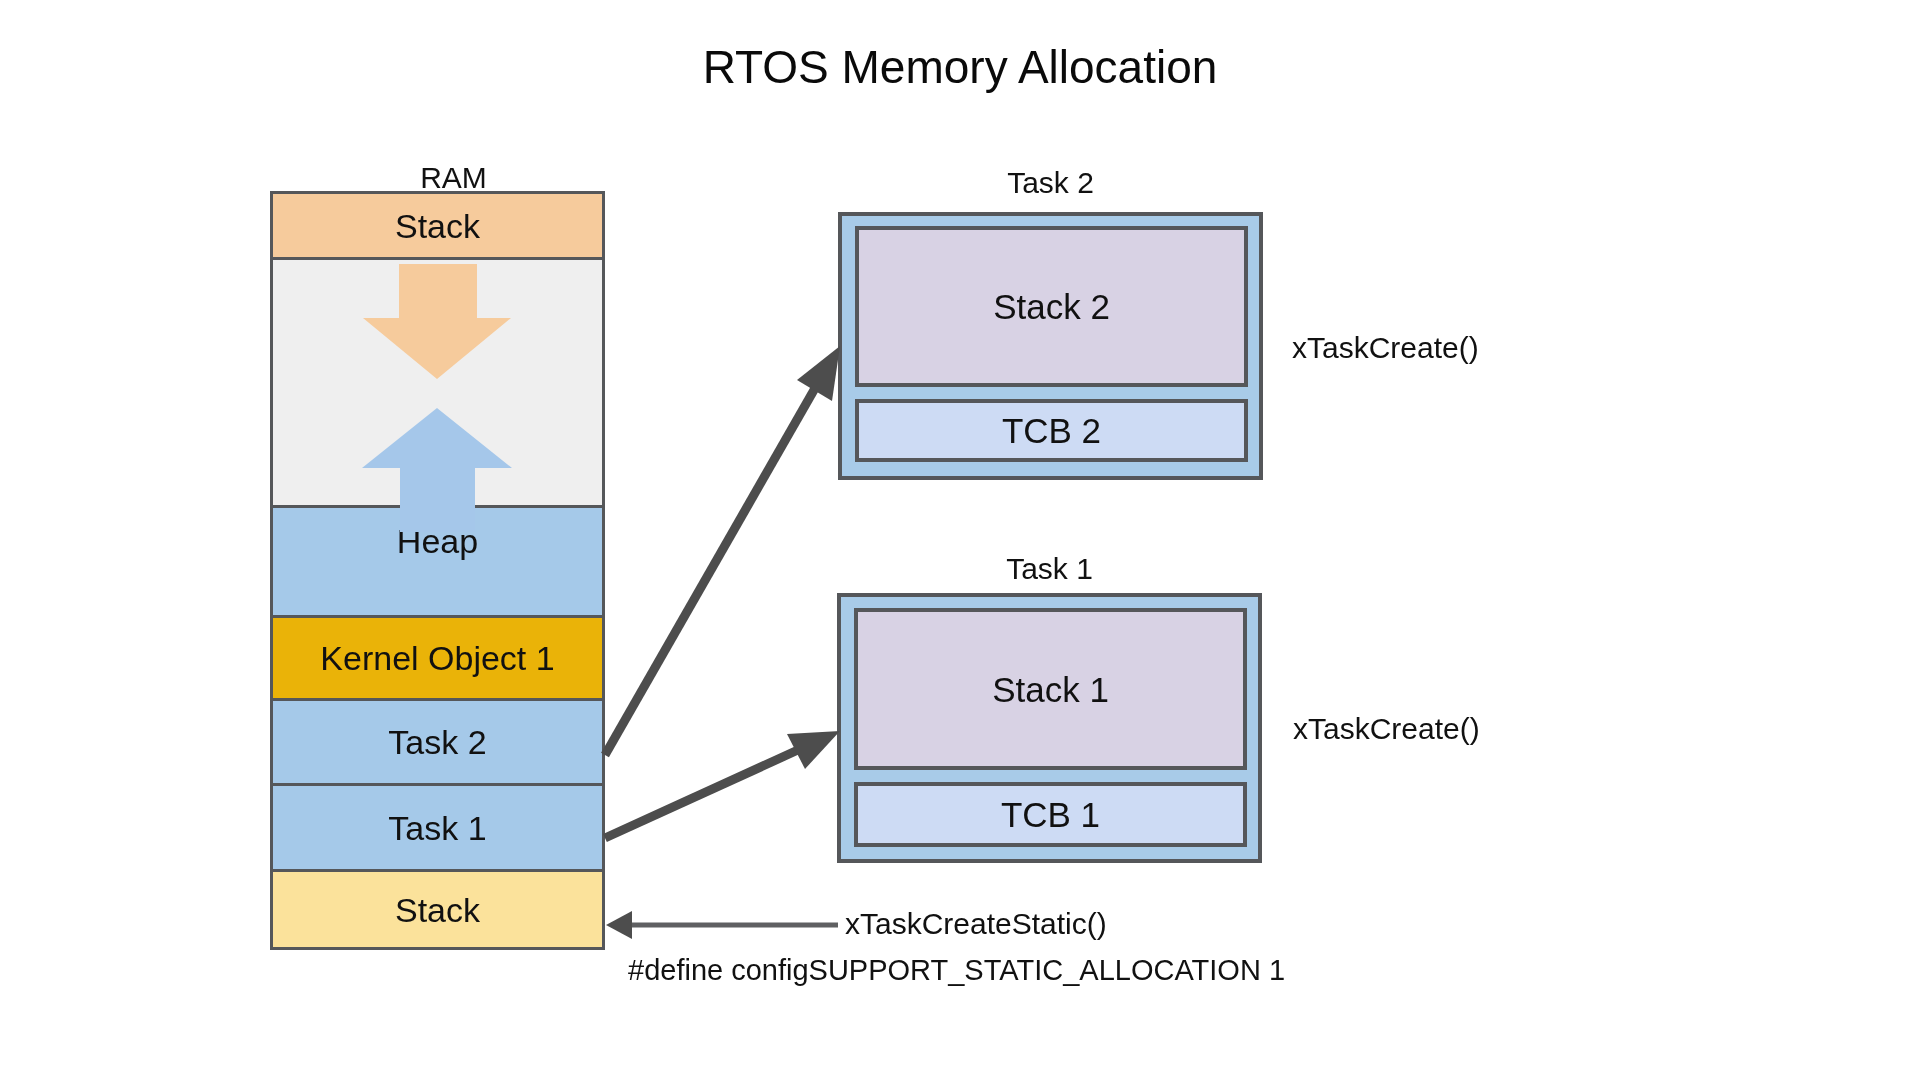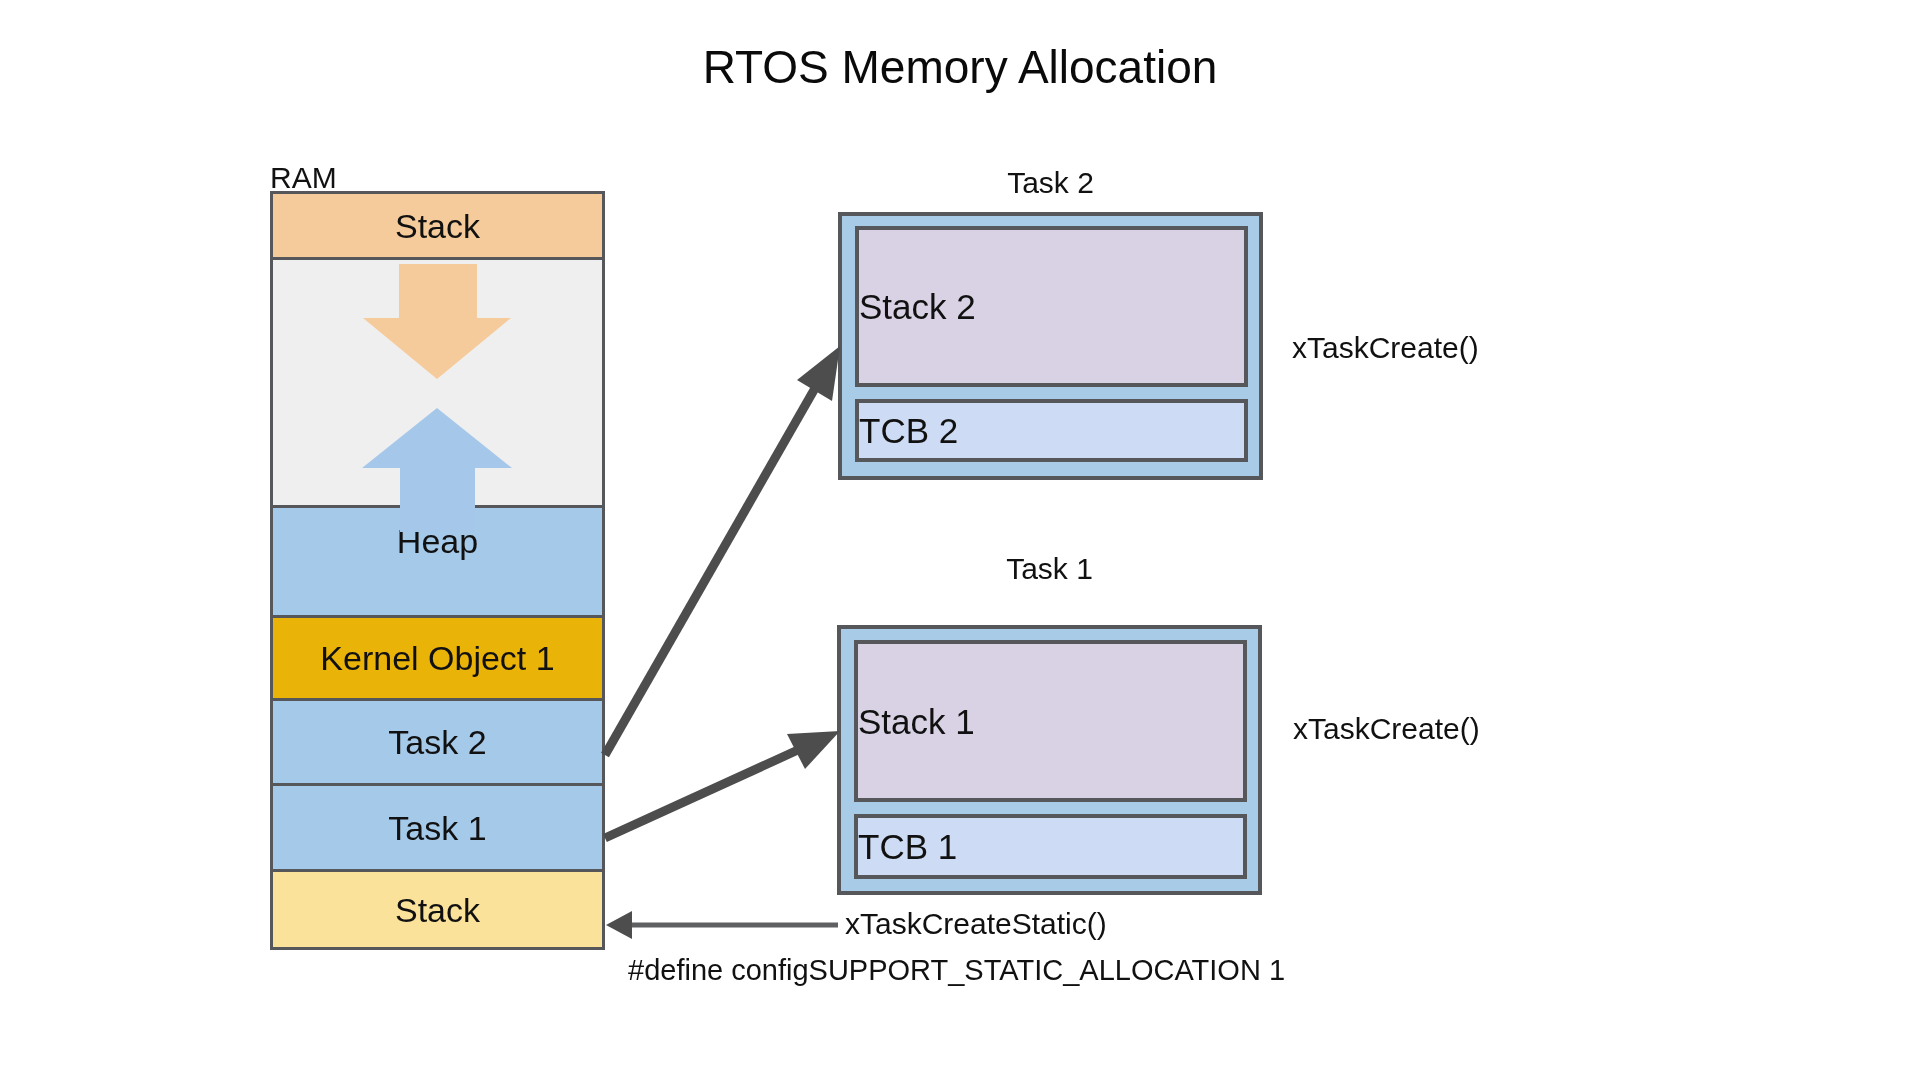--- a/index.html
+++ b/index.html
@@ -7,21 +7,21 @@
     position:relative;width:1920px;height:1080px;background:#ffffff;overflow:hidden;
     font-family:"Liberation Sans","DejaVu Sans",sans-serif;color:#111;
   }
   .abs{position:absolute;}
   #title{
     left:0;right:0;top:44px;text-align:center;
     font-size:46px;line-height:1;color:#0a0a0a;
   }
   
   #ram-label{
-    left:270px;top:163px;width:335px;text-align:left;
+    left:286px;top:163px;width:335px;text-align:center;
     font-size:30px;line-height:1;
   }
   #ram-box{
     left:270px;top:191px;width:335px;height:759px;
     border:3px solid #55575a;box-sizing:border-box;background:#efefef;
   }
   .seg{
     width:100%;box-sizing:border-box;display:flex;align-items:center;justify-content:center;
     font-size:34px;line-height:1;border-top:3px solid #55575a;
   }
@@ -31,24 +31,24 @@
   .seg-heap   {height:110px;background:#a5c9e9;align-items:flex-start;padding-top:16px;}
   .seg-kernel {height:83px;background:#eab308;text-align:center;}
   .seg-task2  {height:85px;background:#a5c9e9;}
   .seg-task1  {height:86px;background:#a5c9e9;}
   .seg-static {height:78px;background:#fbe29b;}
   
   .task-outer{
     border:4px solid #55575a;box-sizing:border-box;background:#a8cbe8;
   }
   #task2-box{left:838px;top:212px;width:425px;height:268px;}
-  #task1-box{left:837px;top:593px;width:425px;height:270px;margin-top:32px;}
+  #task1-box{left:837px;top:593px;width:425px;height:270px;}
   .inner{
     position:absolute;left:13px;width:393px;border:4px solid #55575a;box-sizing:border-box;
-    display:flex;align-items:center;justify-content:flex-start;font-size:35px;line-height:1;
+    display:flex;align-items:center;justify-content:center;font-size:35px;line-height:1;
   }
   .inner-stack{background:#d8d2e4;}
   .inner-tcb{background:#cddbf4;}
   #task2-stack{top:10px;height:161px;}
   #task2-tcb{top:183px;height:63px;}
   #task1-stack{top:11px;height:162px;}
   #task1-tcb{top:185px;height:65px;}
   .task-title{
     width:425px;text-align:center;font-size:30px;line-height:1;
   }

